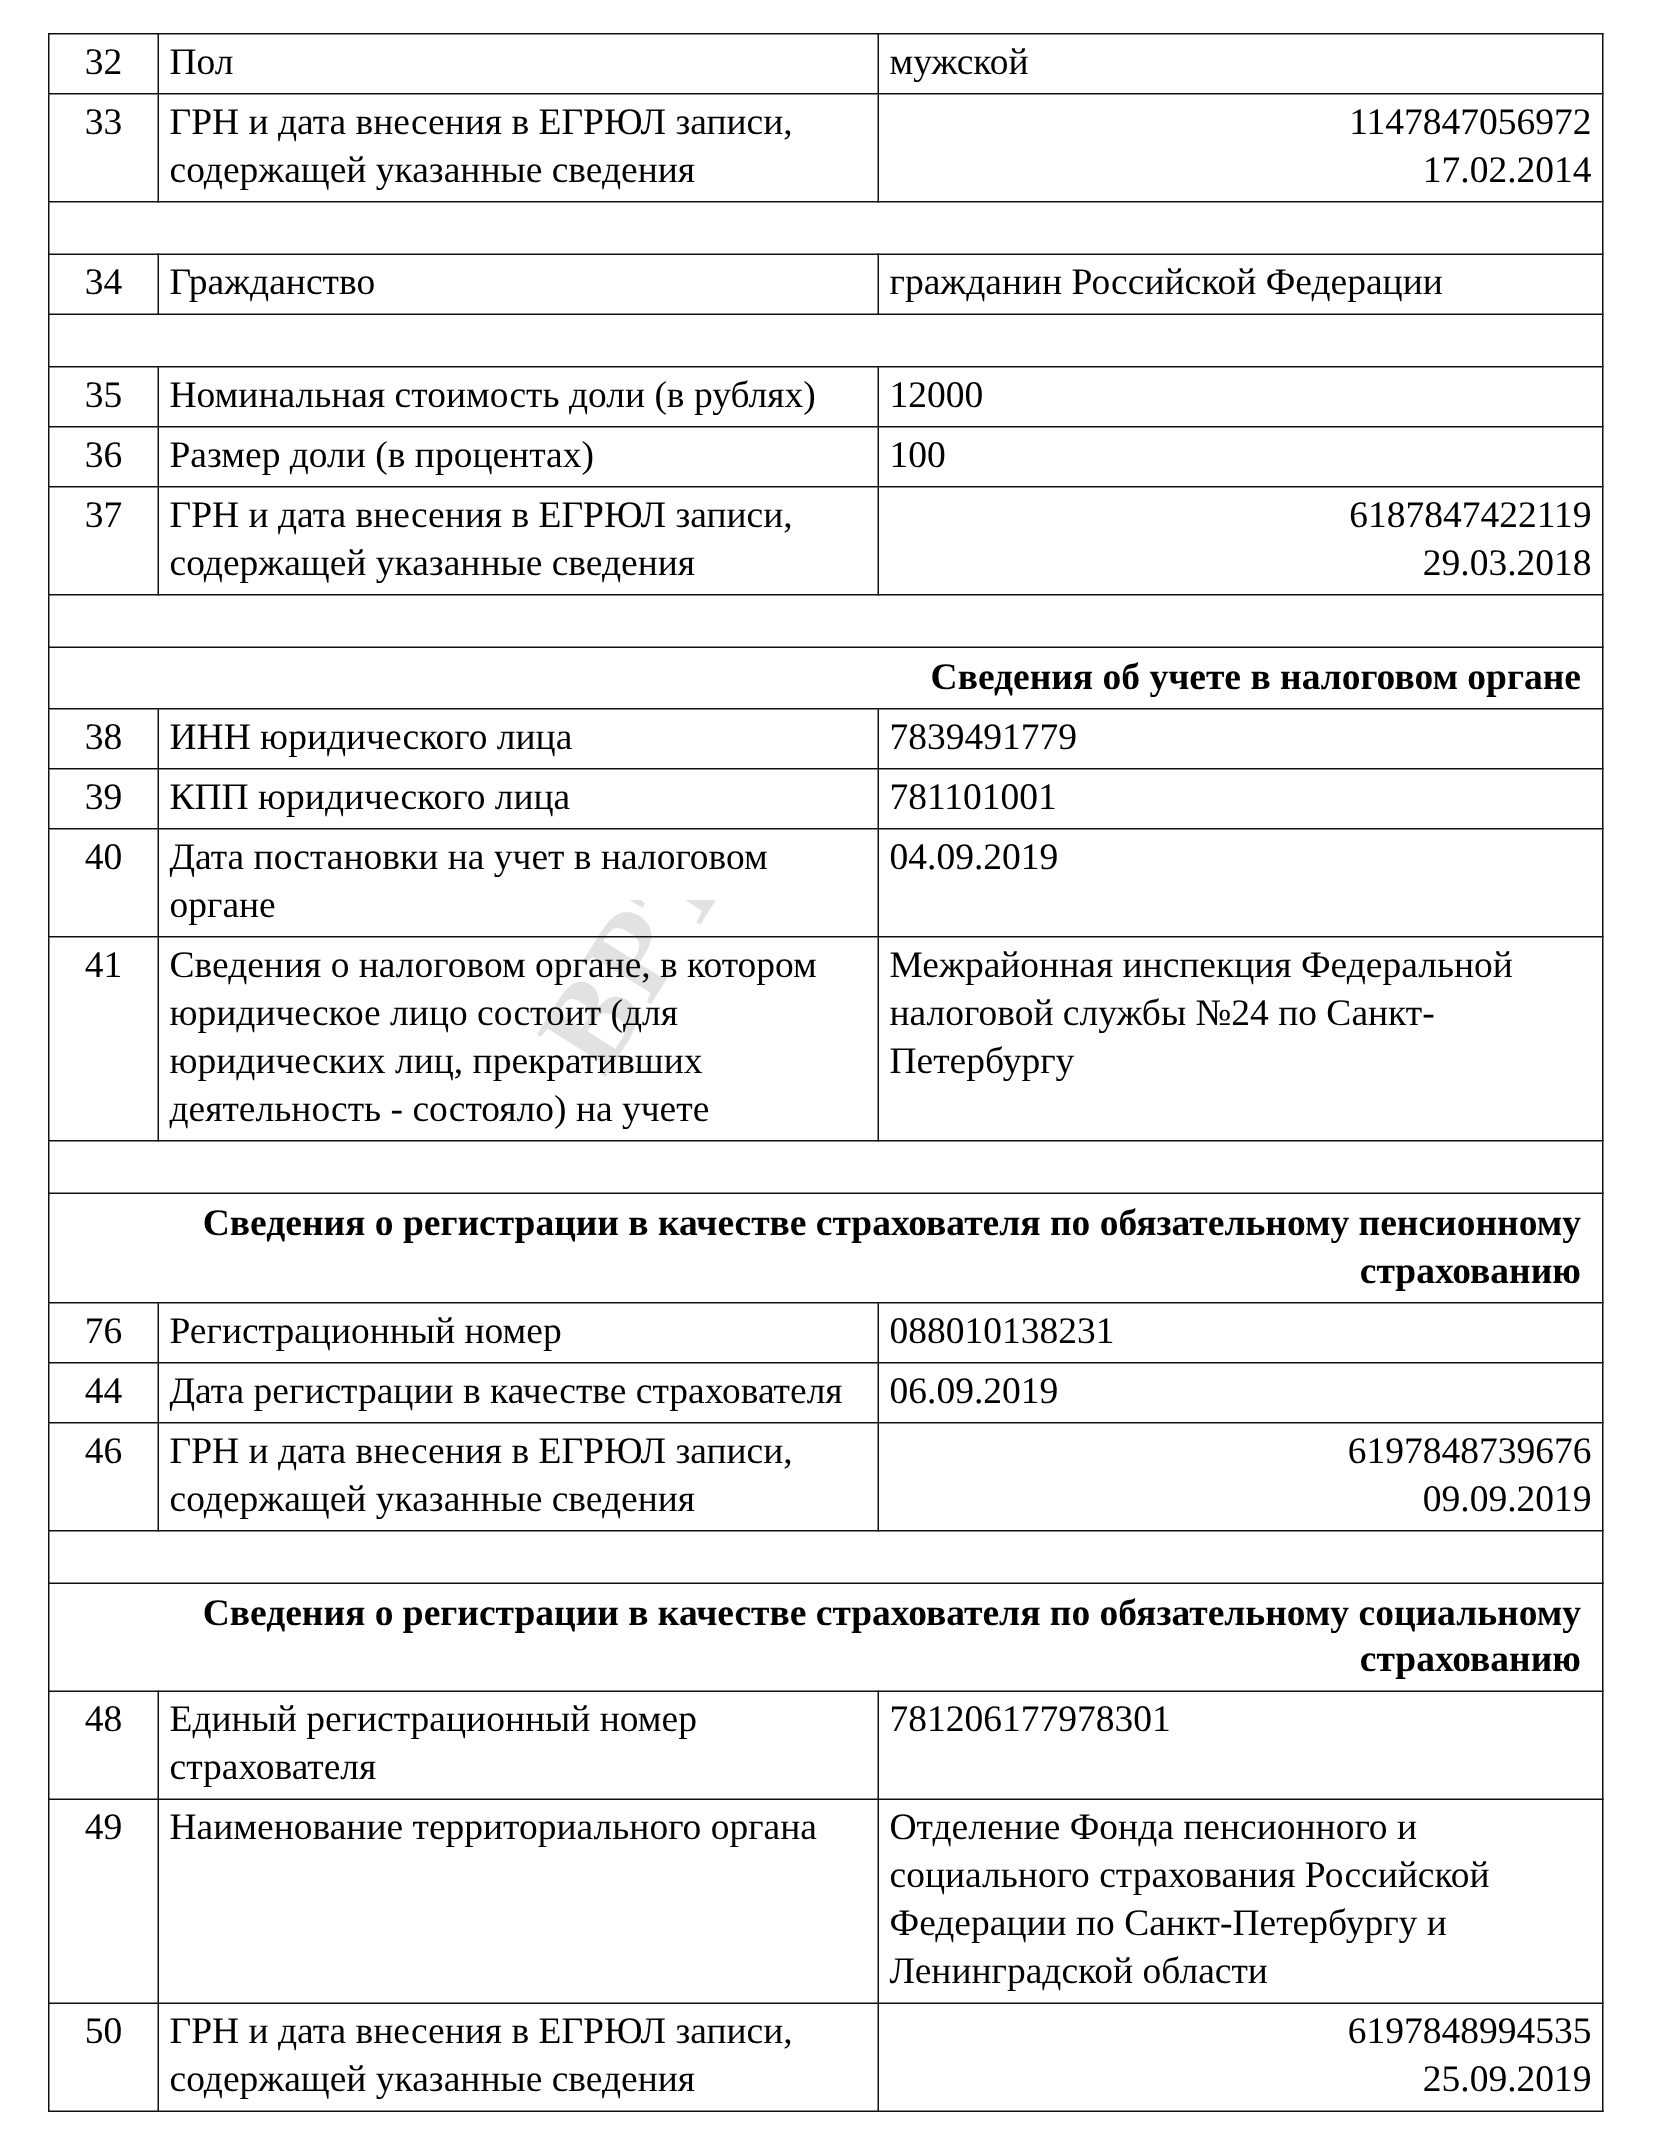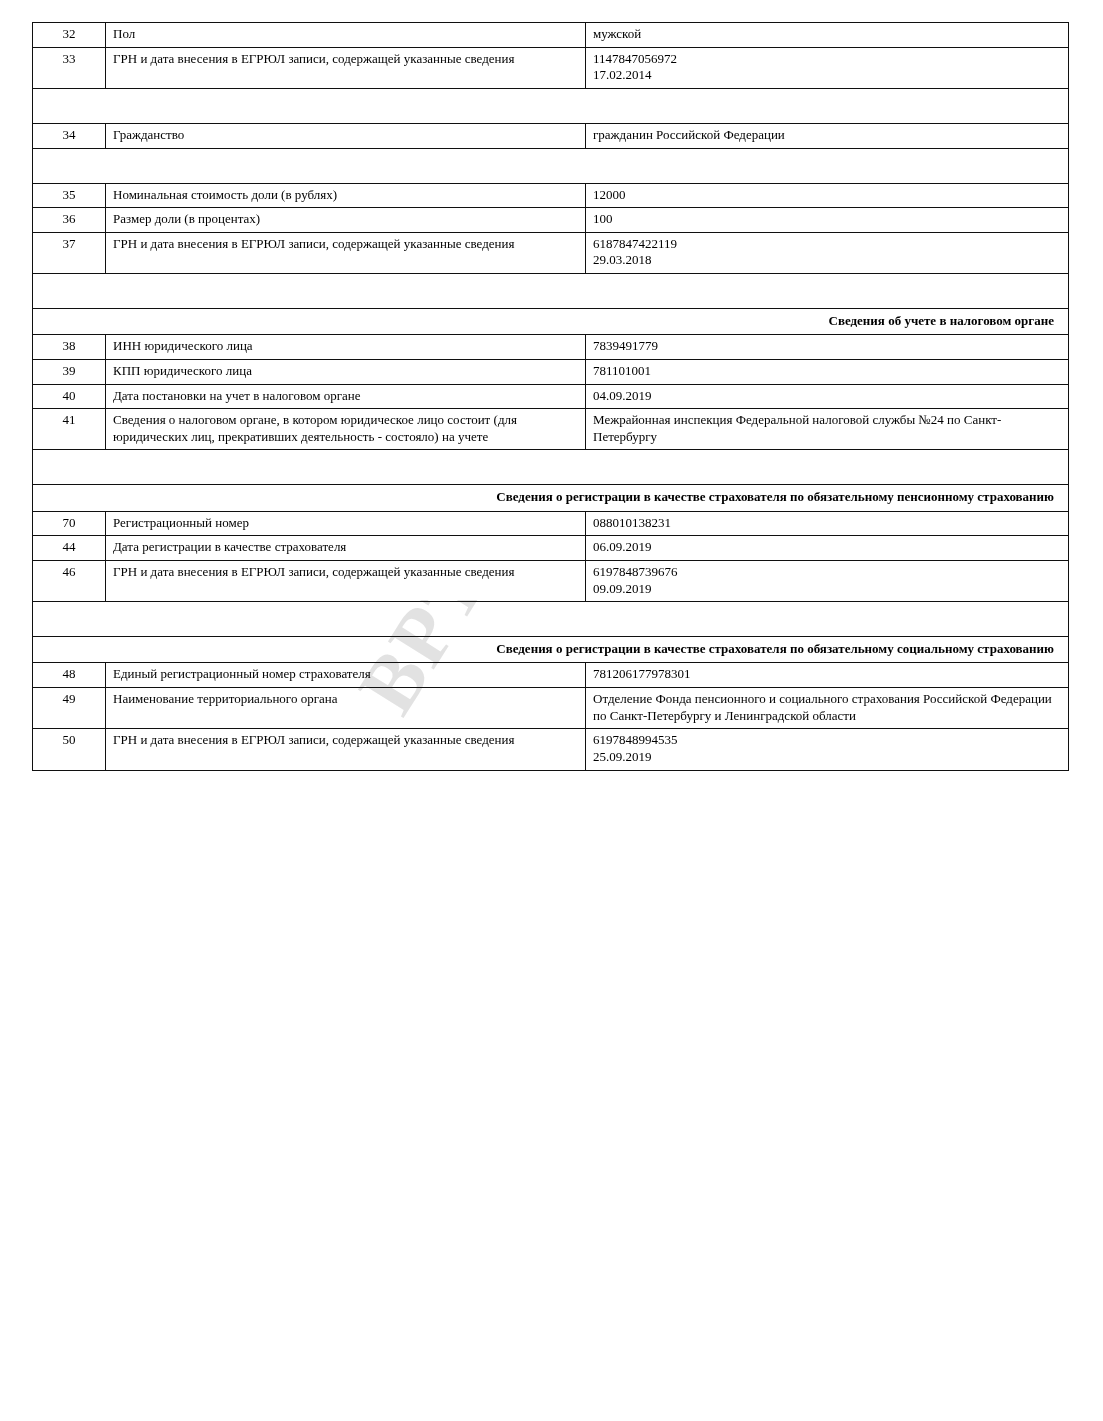--- a/index.html
+++ b/index.html
@@ -48,21 +48,21 @@
     position: absolute;
     left: 32px;
     top: 22px;
     width: 1036px;
     z-index: 2;
   }
   table.egrul {
     border-collapse: collapse;
     width: 1036px;
     table-layout: fixed;
-    font-size: 13px;
+    font-size: 25px;
     line-height: 1.28;
   }
   table.egrul td {
     border: 1.6px solid #101010;
     padding: 3px 7px 4px 7px;
     vertical-align: top;
     word-wrap: break-word;
   }
   col.c-num   { width: 73px; }
   col.c-label { width: 480px; }
@@ -87,21 +87,21 @@
   
   tr.spacer td {
     height: 34px;
     padding: 0;
     border-left: 1.6px solid #101010;
     border-right: 1.6px solid #101010;
     border-top: 1.6px solid #101010;
     border-bottom: 1.6px solid #101010;
   }
 
-  .v-line { display: block; }
+  .v-line { display: block; text-align: right; }
 </style>
 </head>
 <body>
 
 <div id="watermark">
   <div class="wm-text">BPT.ru</div>
 </div>
 
 <div id="sheet">
   <table class="egrul">
@@ -179,21 +179,21 @@
           <td class="label">Сведения о налоговом органе, в котором юридическое лицо состоит (для юридических лиц, прекративших деятельность - состояло) на учете</td>
           <td class="value">Межрайонная инспекция Федеральной налоговой службы №24 по Санкт-Петербургу</td>
         </tr>
         <tr class="spacer">
           <td colspan="3"></td>
         </tr>
         <tr class="section">
           <td colspan="3">Сведения о регистрации в качестве страхователя по обязательному пенсионному страхованию</td>
         </tr>
         <tr class="data">
-          <td class="num">70</td>
+          <td class="num">76</td>
           <td class="label">Регистрационный номер</td>
           <td class="value">088010138231</td>
         </tr>
         <tr class="data">
           <td class="num">44</td>
           <td class="label">Дата регистрации в качестве страхователя</td>
           <td class="value">06.09.2019</td>
         </tr>
         <tr class="data">
           <td class="num">46</td>

